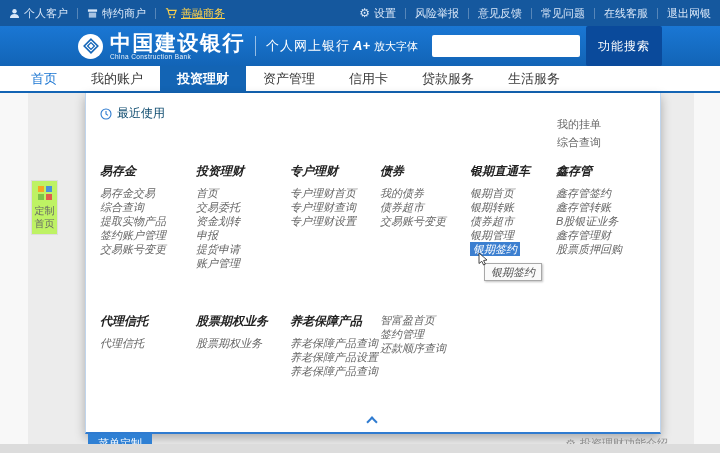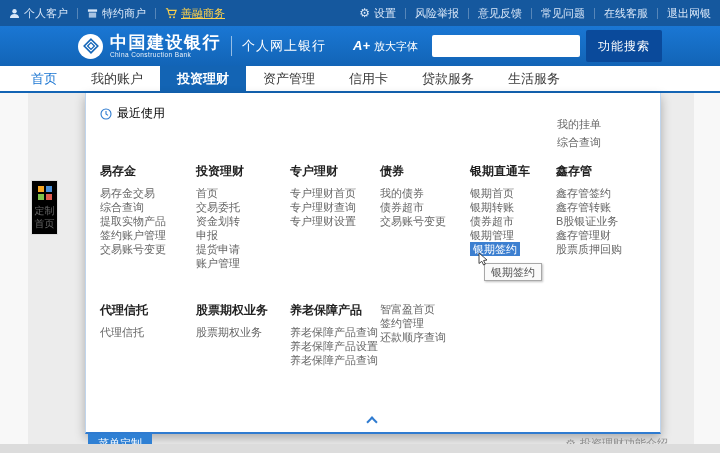--- a/index.html
+++ b/index.html
@@ -18,67 +18,67 @@
   .tb-item.yellow { color:#ffd24a; text-decoration:underline; }
   .tb-sep { width:1px; height:11px; background:rgba(255,255,255,.28); }
   .gear-glyph { font-size:12px; line-height:1; }
   
   .header { position:absolute; left:0; top:26px; width:720px; height:40px;
     background:linear-gradient(180deg,#1a77d4 0%,#1264b6 100%);
     display:flex; align-items:center; padding:0 58px 0 78px; }
   .logo-circle { width:25px; height:25px; border-radius:50%; background:#fff;
     display:flex; align-items:center; justify-content:center; flex:0 0 auto; }
   .bank-names { margin-left:7px; color:#fff; line-height:1.05; }
-  .bank-cn { font-size:17px; font-weight:bold; letter-spacing:1.5px; }
+  .bank-cn { font-size:21px; font-weight:bold; letter-spacing:1.5px; }
   .bank-en { font-size:6.5px; letter-spacing:.4px; opacity:.92; }
   .hdr-divider { width:1px; height:20px; background:rgba(255,255,255,.55); margin:0 10px; }
   .product-name { color:#fff; font-size:13px; letter-spacing:1px; }
   .hdr-spacer { flex:1; }
   .zoom { display:flex; align-items:baseline; gap:4px; color:#fff; margin-right:14px; cursor:pointer; }
   .zoom .big { font-size:13px; font-weight:bold; font-style:italic; }
   .zoom .lbl { font-size:11px; }
   .search-box { width:148px; height:22px; background:#fff; border-radius:2px;
     display:flex; align-items:center; }
   .search-input { flex:1; height:100%; border:none; outline:none; background:transparent;
     font-size:11px; padding:0 6px; color:#333; }
   .mic-btn { width:20px; height:100%; display:flex; align-items:center; justify-content:center;
     cursor:pointer; border-left:1px solid #e4e4e4; }
-  .search-btn { margin-left:6px; height:32px; padding:0 12px; background:#0a4a9b;
+  .search-btn { margin-left:6px; height:40px; padding:0 12px; background:#0a4a9b;
     color:#fff; font-size:12px; border:none; border-radius:2px; cursor:pointer; letter-spacing:1px; }
   
   .nav { position:absolute; left:0; top:66px; width:720px; height:27px;
     background:#fff; border-bottom:2px solid #1364b4; display:flex; padding-left:14px; }
   .nav-item { height:25px; line-height:25px; padding:0 17px; font-size:13px;
     color:#3a3a3a; cursor:pointer; white-space:nowrap; }
   .nav-item.home { color:#1a75d2; }
   .nav-item.active { background:#1364b4; color:#fff; font-weight:bold; }
   
   .page-area { position:absolute; left:0; top:93px; width:720px; height:351px; background:#ececec; }
   .page-edge { position:absolute; top:0; height:351px; background:#f8f8f8; }
   .page-edge.left { left:0; width:28px; }
   .page-edge.right { right:0; width:26px; }
   .bottom-strip { position:absolute; left:0; top:444px; width:720px; height:9px; background:#dcdcdc; }
   
-  .side-tab { position:absolute; left:31px; top:180px; width:27px; background:#000000;
+  .side-tab { position:absolute; left:31px; top:180px; width:27px; background:#bef264;
     border:1px solid #ddd; padding:5px 2px 4px; text-align:center; cursor:pointer; }
   .side-grid { width:14px; margin:0 auto 4px; display:grid; grid-template-columns:6px 6px; gap:2px; }
   .side-grid span { width:6px; height:6px; display:block; }
   .sq1{background:#f5a623;} .sq2{background:#4a90d9;} .sq3{background:#7ec24a;} .sq4{background:#e05a4e;}
   .side-text { font-size:10px; color:#666; line-height:13px; }
   
   .panel { position:absolute; left:85px; top:93px; width:576px; height:341px;
     background:#fff; border:1px solid #bfd4ec; border-top:none; border-bottom:2px solid #2f7bd0;
     box-shadow:0 4px 10px rgba(0,0,0,.28); }
   .recent-row { position:absolute; left:14px; top:12px; display:flex; align-items:center; gap:5px; }
-  .recent-title { font-size:12px; color:#000000; }
+  .recent-title { font-size:12px; color:#0c4a6e; }
   .top-right-links { position:absolute; left:471px; top:22px; }
   .top-right-links a { display:block; font-size:11px; line-height:18px; color:#666;
     text-decoration:none; white-space:nowrap; cursor:pointer; }
   .menu-grid { position:absolute; left:14px; top:70px; width:556px; display:grid;
-    grid-template-columns:96px 94px 90px 90px 86px 1fr; row-gap:32px; }
+    grid-template-columns:96px 94px 90px 90px 86px 1fr; row-gap:43px;font-style:italic; }
   .group { position:relative; }
   .g-title { font-size:12px; font-weight:bold; color:#222; margin-bottom:6px; white-space:nowrap; }
   .g-link { display:block; width:fit-content; font-size:11px; line-height:14px; color:#666;
     text-decoration:none; white-space:nowrap; cursor:pointer; }
   .g-link.selected { background:#3c7fd0; color:#fff; padding:0 3px; }
   .drag-tip { position:absolute; left:14px; top:100px; white-space:nowrap;
     background:#fafafa; border:1px solid #a8a8a8; box-shadow:1px 1px 2px rgba(0,0,0,.25);
     font-size:11px; line-height:16px; color:#555; padding:0 6px; }
   .cursor-svg { position:absolute; left:-7px; top:-11px; }
   .chevron-up { position:absolute; bottom:6px; left:50%; margin-left:-5px; width:8px; height:8px;

